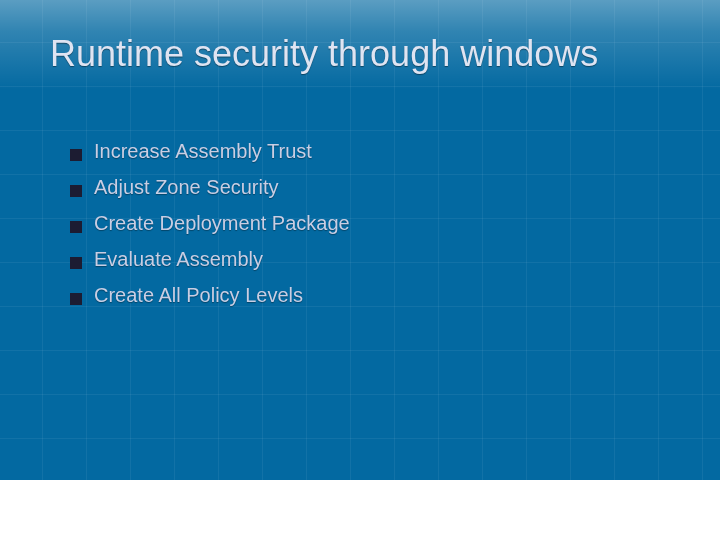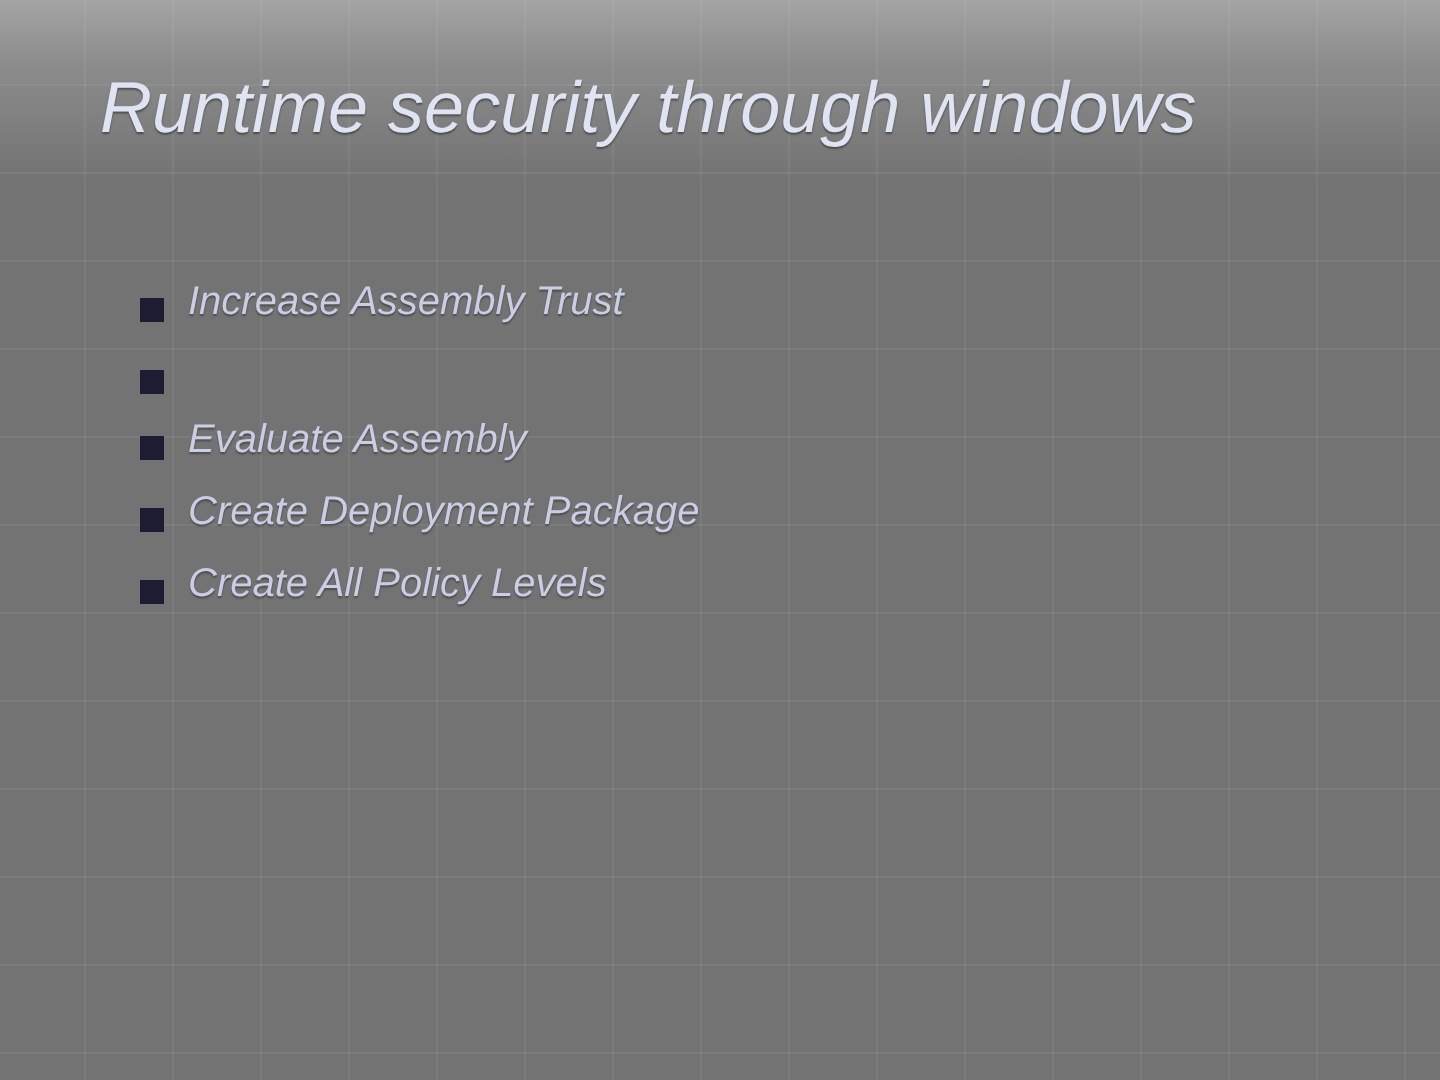--- a/index.html
+++ b/index.html
@@ -6,24 +6,23 @@
     margin: 0;
     padding: 0;
     width: 720px;
     height: 540px;
     overflow: hidden;
     font-family: Arial, Helvetica, sans-serif;
   }
   .slide {
     position: relative;
     width: 720px;
-    height: 540px;
-    background: #737373;
+    height: 480px;
+    background: #0369a1;
     box-sizing: border-box;
-    font-style: italic;
   }
   
   .grid {
     position: absolute;
     inset: 0;
     background-image:
       linear-gradient(to right, rgba(255,255,255,0.06) 1px, transparent 1px),
       linear-gradient(to bottom, rgba(255,255,255,0.06) 1px, transparent 1px);
     background-size: 44px 44px;
     background-position: -2px -2px;
@@ -86,27 +85,28 @@
 
   <div class="title">Runtime security through windows</div>
 
   <div class="body">
     <div class="item">
       <div class="bullet"></div>
       <div class="item-text">Increase Assembly Trust</div>
     </div>
     <div class="item">
       <div class="bullet"></div>
+      <div class="item-text">Adjust Zone Security</div>
+    </div>
+    <div class="item">
+      <div class="bullet"></div>
+      <div class="item-text">Create Deployment Package</div>
     </div>
     <div class="item">
       <div class="bullet"></div>
       <div class="item-text">Evaluate Assembly</div>
-    </div>
-    <div class="item">
-      <div class="bullet"></div>
-      <div class="item-text">Create Deployment Package</div>
     </div>
     <div class="item">
       <div class="bullet"></div>
       <div class="item-text">Create All Policy Levels</div>
     </div>
   </div>
 </div>
 
 </body></html>

